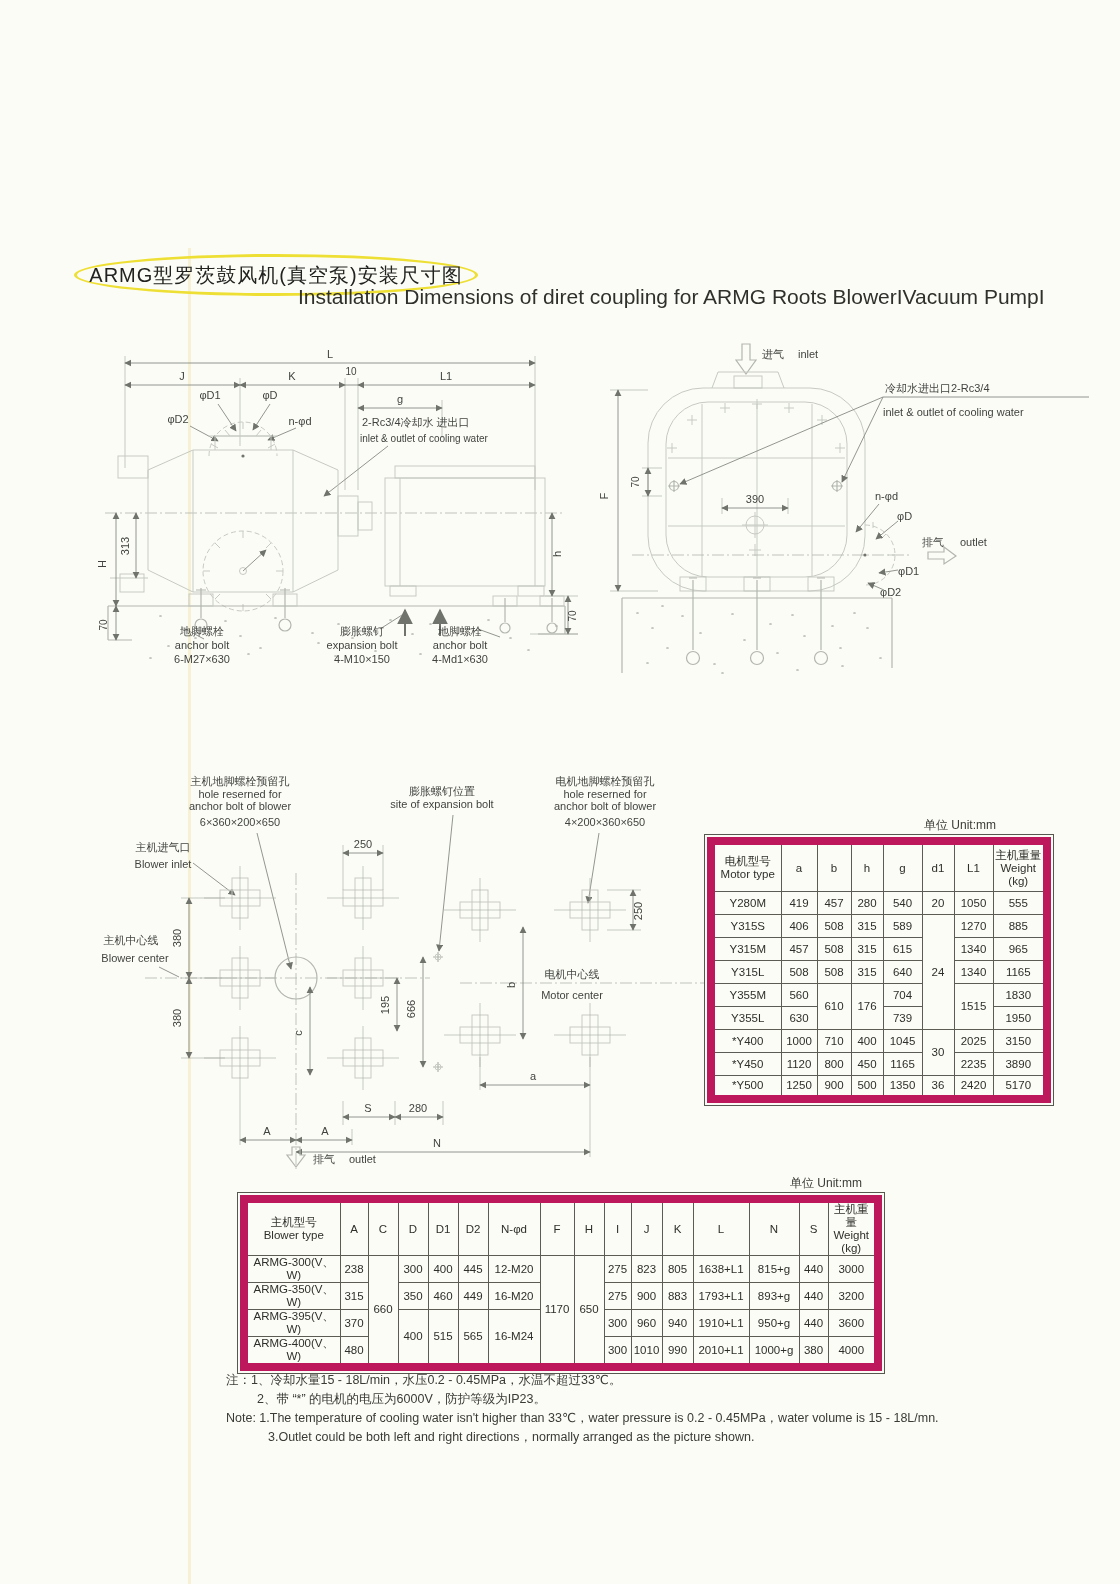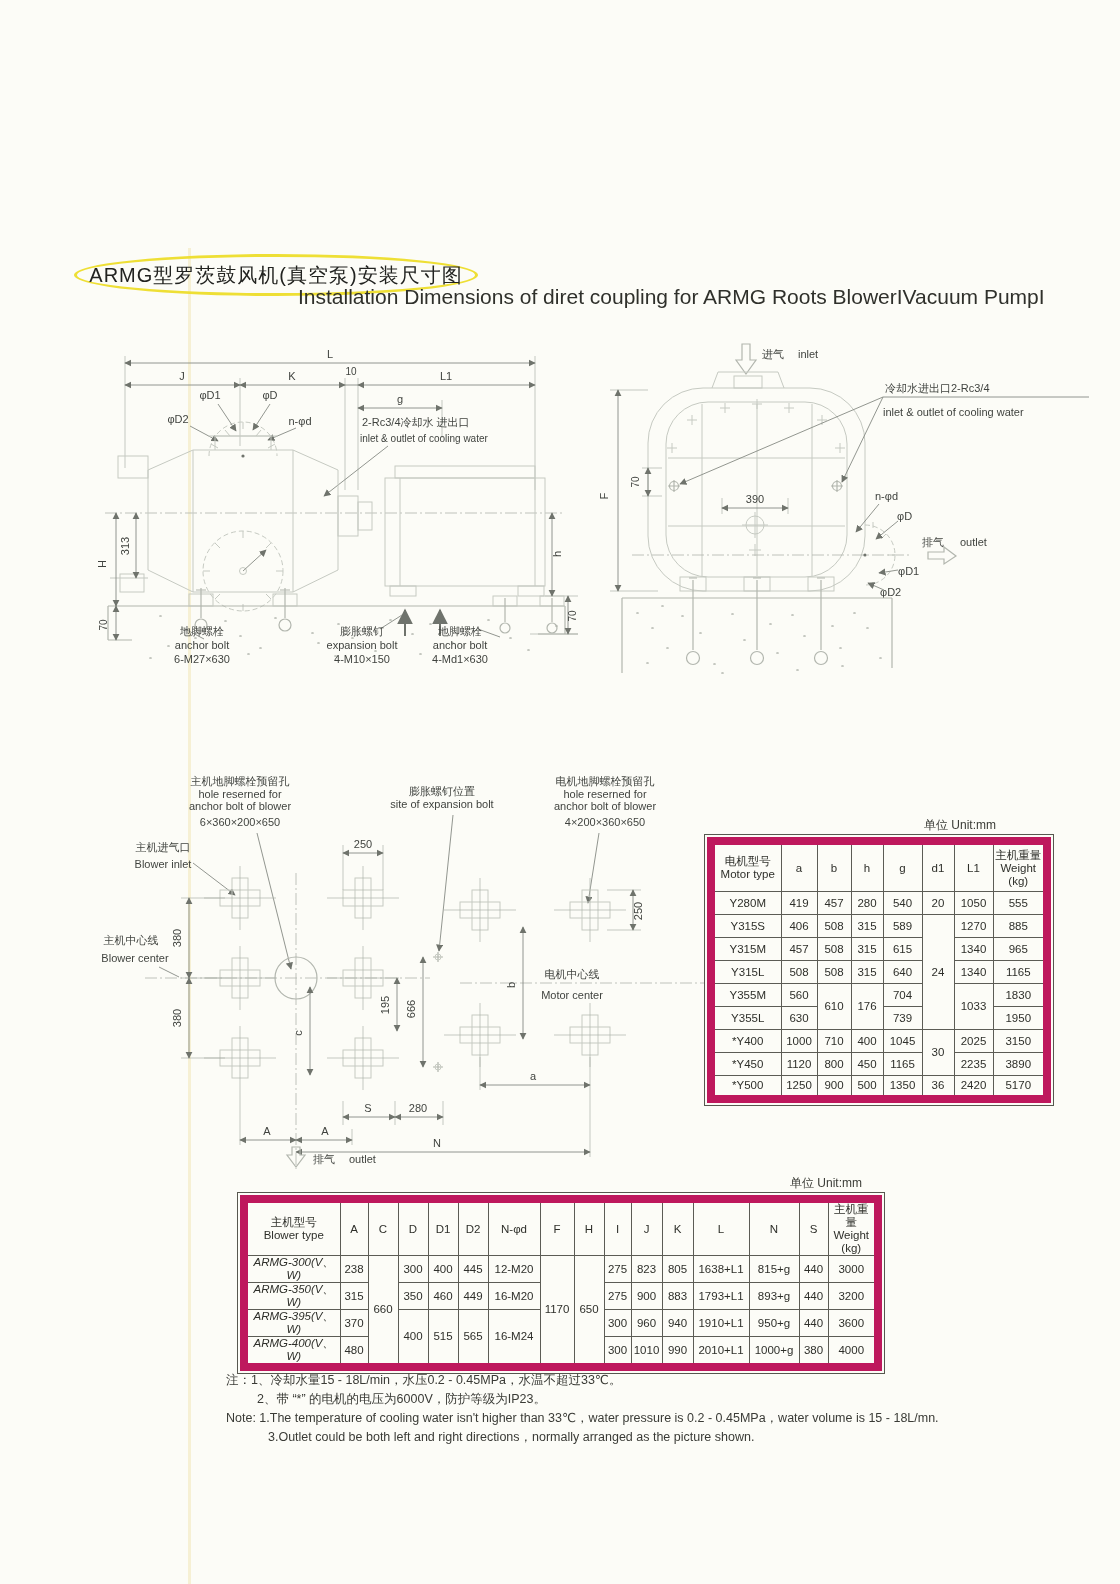--- a/index.html
+++ b/index.html
@@ -28,21 +28,21 @@
   #unitMotor{left:924px;top:817px;}
   #unitBlower{left:790px;top:1175px;}
   .tblwrap{position:absolute;border:1px solid #57574F;padding:2px;background:#FCFCF7;}
   #motorTbl{left:704px;top:834px;}
   #blowerTbl{left:237px;top:1192px;}
   table.tbl{border-collapse:collapse;table-layout:fixed;font-size:11.5px;color:#2E2F2A;}
   table.tbl td{border:1px solid #5C5C55;text-align:center;vertical-align:middle;padding:0;line-height:13px;}
   table.tbl{border:8px solid #be185d;padding-left:24px;}
   table.tbl tr.hd td{height:46px;}
   #motorTbl tr{height:23px;} #blowerTbl tr{height:22px;}
-  td.lt{text-align:left;padding-left:6px;font-style:italic;}
+  td.lt{text-align:left;padding-left:6px;}
   .notes{position:absolute;left:226px;top:1372px;font-size:12.5px;color:#3A3B36;line-height:16px;}
   .notes .n{margin-bottom:3px;white-space:nowrap;}
   .ind1{margin-left:31px;} .ind2{margin-left:42px;}
 </style>
 </head>
 <body>
 
 <div class="page">
   <div class="ylin"></div>
 
@@ -390,21 +390,21 @@
             <td>640</td>
             <td>1340</td>
             <td>1165</td>
           </tr>
       <tr>
             <td>Y355M</td>
             <td>560</td>
             <td rowspan="2">610</td>
             <td rowspan="2">176</td>
             <td>704</td>
-            <td rowspan="2">1033</td>
+            <td rowspan="2">1515</td>
             <td>1830</td>
           </tr>
       <tr>
             <td>Y355L</td>
             <td>630</td>
             <td>739</td>
             <td>1950</td>
           </tr>
       <tr>
             <td>*Y400</td>

